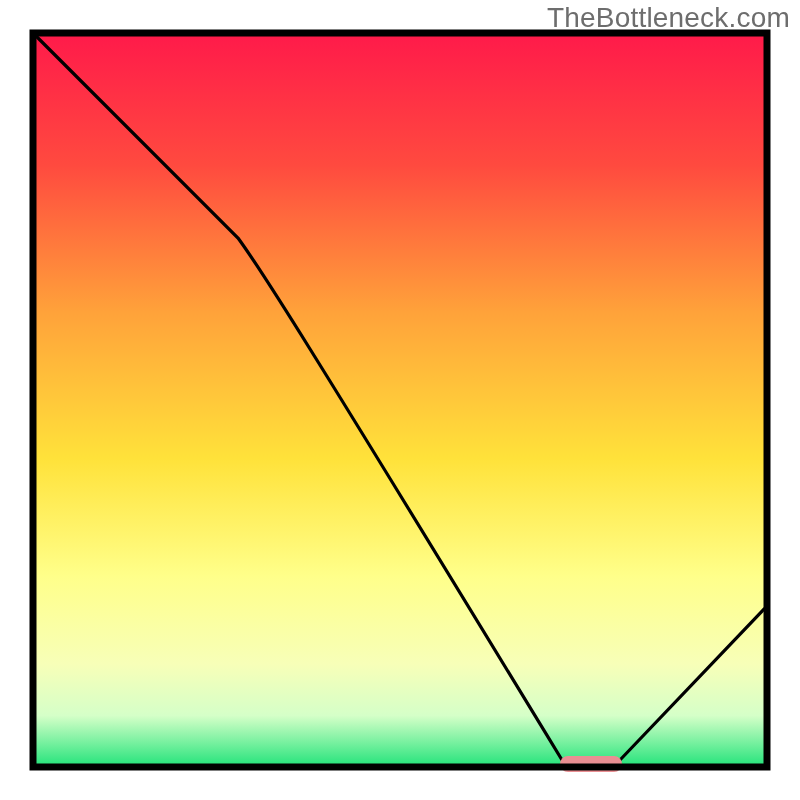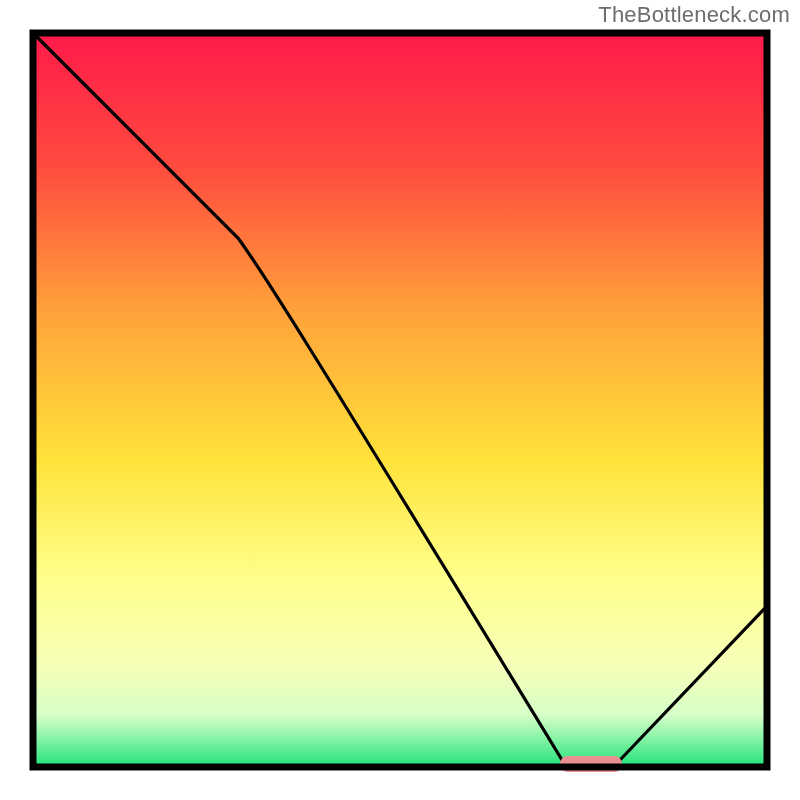--- a/index.html
+++ b/index.html
@@ -16,21 +16,21 @@
     height: 800px;
   }
   svg {
     display: block;
   }
   .watermark {
     position: absolute;
     top: 2px;
     right: 10px;
     font-family: Arial, Helvetica, sans-serif;
-    font-size: 22px;
+    font-size: 28px;
     color: #6d6d6d;
     letter-spacing: 0.2px;
     user-select: none;
   }
 </style>
 </head>
 <body>
 
 <div class="chart-wrap">
 

